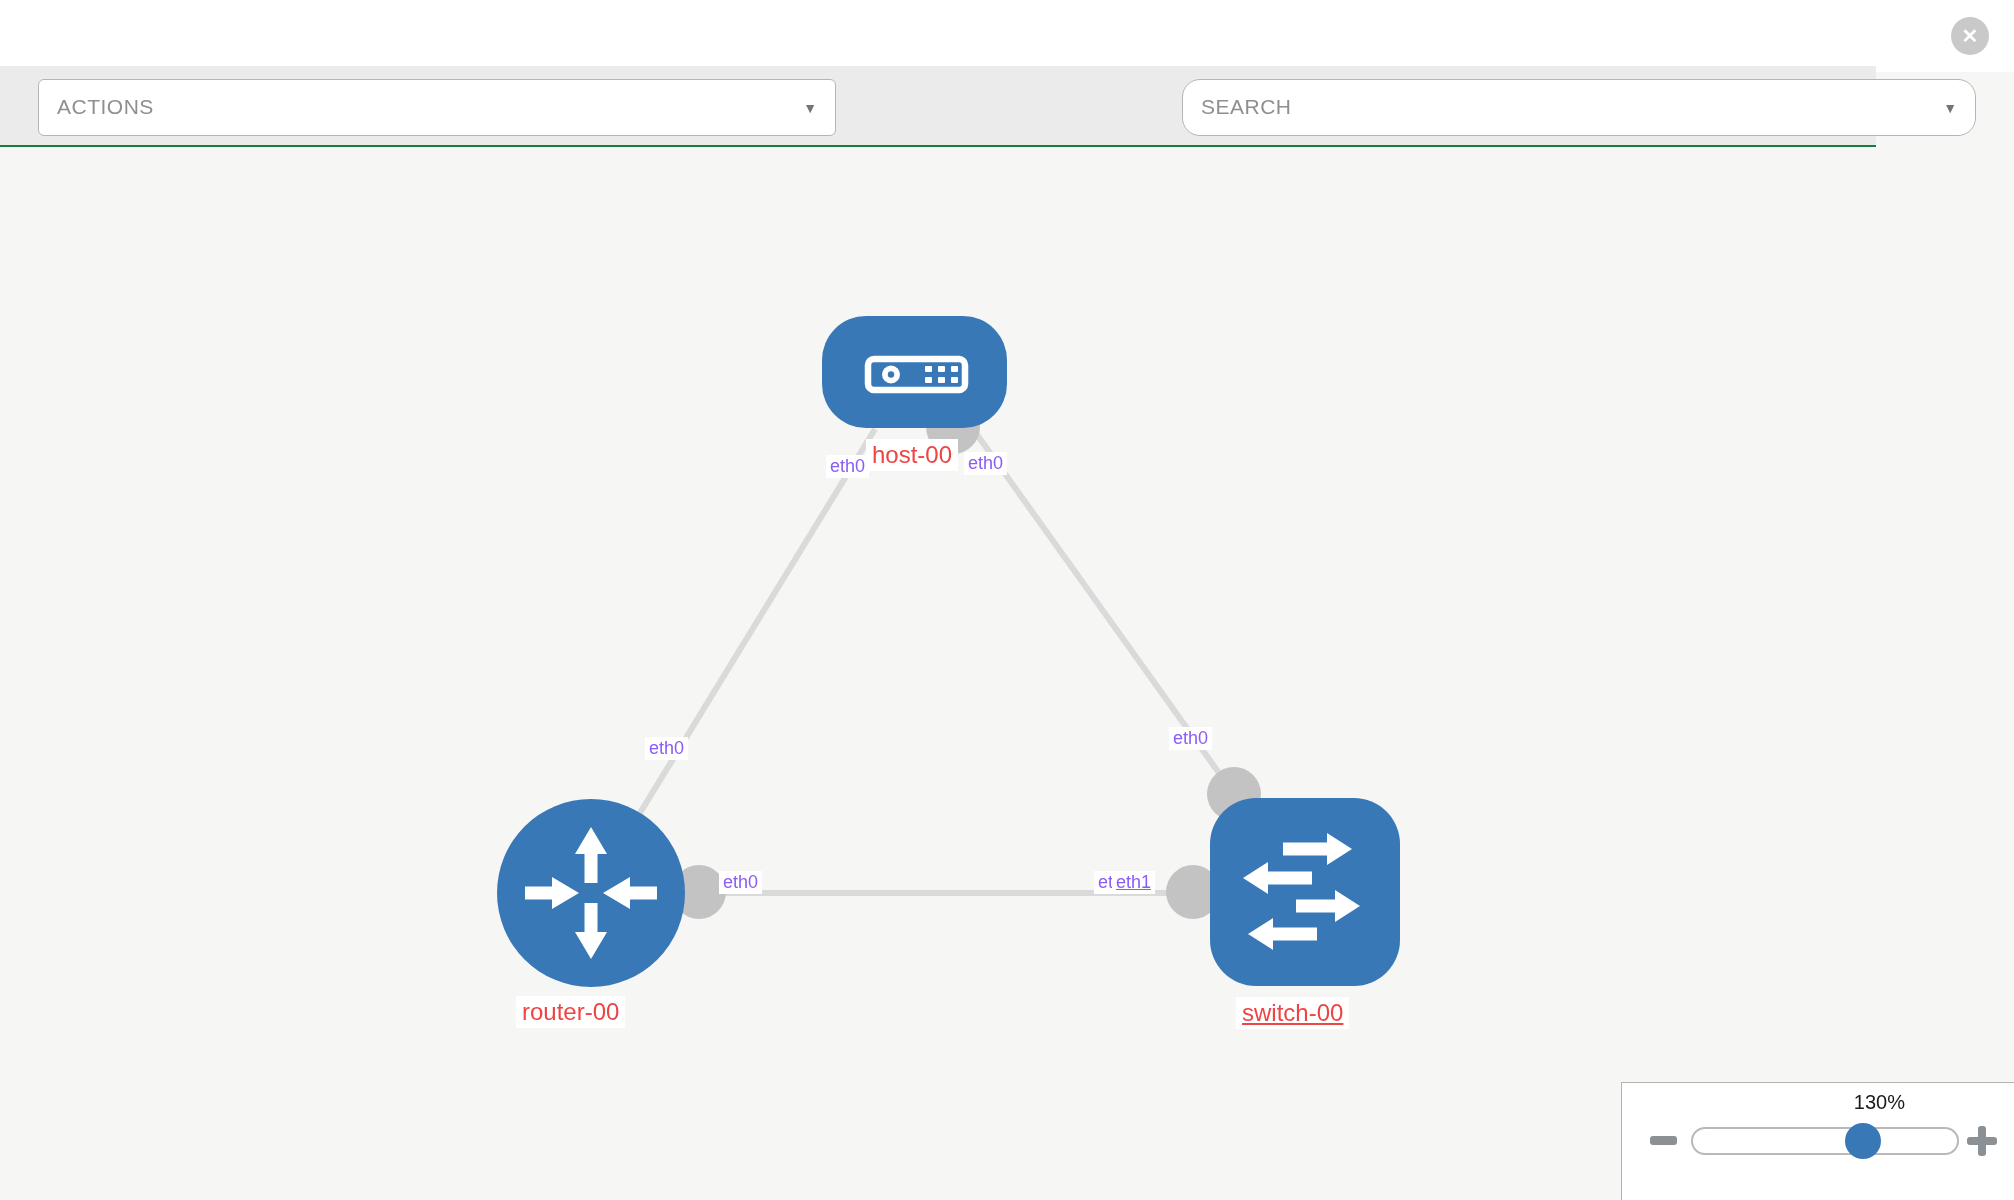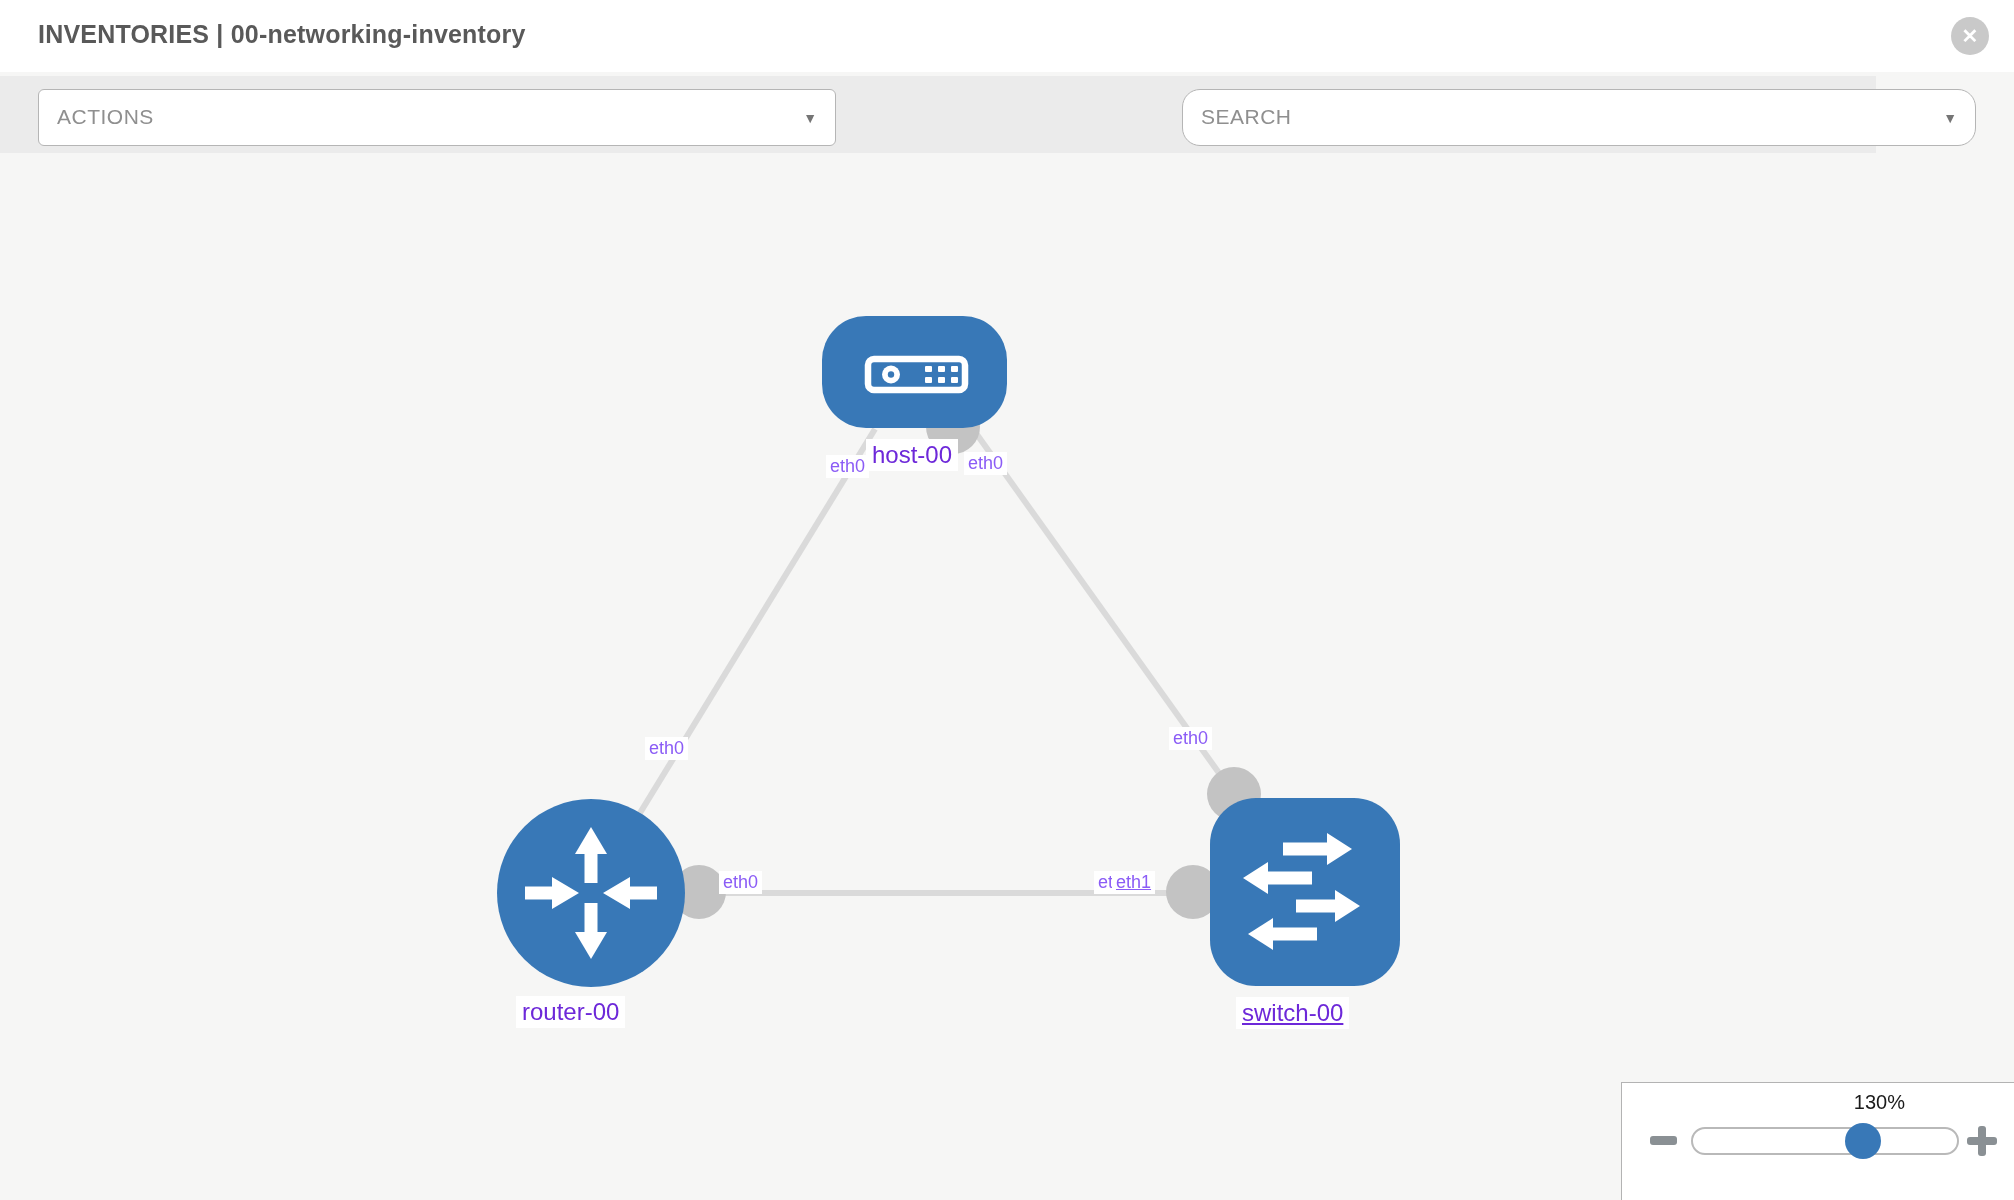--- a/index.html
+++ b/index.html
@@ -11,41 +11,41 @@
   .header { position:absolute; left:0; top:0; width:2014px; height:72px;
             background:#ffffff; }
   .header-title { position:absolute; left:38px; top:20px; font-size:25px;
                   font-weight:bold; color:#595959; letter-spacing:0.2px; }
   .close-btn { position:absolute; left:1951px; top:17px; width:38px; height:38px;
                border-radius:50%; background:#c9c9c9; color:#ffffff;
                font-size:20px; font-weight:bold; text-align:center;
                line-height:38px; cursor:pointer; }
 
   
-  .toolbar { position:absolute; left:0; top:76px; width:1876px; height:81px;
-             background:#ebebeb; border-bottom:2px solid #ef4444; }
+  .toolbar { position:absolute; left:0; top:66px; width:1876px; height:81px;
+             background:#ebebeb; border-bottom:2px solid #15803d; }
   .select-box { position:absolute; top:13px; height:57px; background:#fff;
                 border:1px solid #b5b5b5; border-radius:6px; }
   .select-label { position:absolute; left:18px; top:15px; font-size:21px;
                   color:#8f8f8f; letter-spacing:0.5px; }
   .select-caret { position:absolute; right:18px; top:20px; font-size:14px;
                   color:#757575; }
   .actions-select { left:38px;  width:798px; }
   .search-select  { left:1182px; width:794px;border-radius:18px; }
   .tool-icon { position:absolute; top:94px; width:44px; height:44px; cursor:pointer; }
   .wrench-icon { left:1048px; }
   .key-icon    { left:1114px; }
 
   
   .canvas { position:absolute; left:0; top:153px; width:2014px; height:1047px;
             background:#f6f6f5; }
   svg.topology { position:absolute; left:0; top:0; }
 
   
-  .nlabel { position:absolute; background:#ffffff; color:#6d28d9;
+  .nlabel { position:absolute; background:#ffffff; color:#ef4444;
             padding:2px 6px; font-size:24px; white-space:nowrap; }
   .elabel { position:absolute; background:#ffffff; color:#8b5cf6;
             padding:1px 4px; font-size:18px; white-space:nowrap; }
   .lbl-host          { left:866px;  top:439px; }
   .lbl-router        { left:516px;  top:996px; }
   .lbl-switch        { left:1236px; top:997px;text-decoration:underline; }
   .lbl-eth-hl        { left:826px;  top:455px; }
   .lbl-eth-hr        { left:964px;  top:452px; }
   .lbl-eth-ru        { left:645px;  top:737px; }
   .lbl-eth-su        { left:1169px; top:727px; }
@@ -71,21 +71,20 @@
                 width:30px; height:8px; background:#8a9094; border-radius:3px; }
   .zoom-plus::after  { content:""; position:absolute; left:11px; top:0;
                 width:8px; height:30px; background:#8a9094; border-radius:3px; }
 </style>
 </head>
 <body>
 
 <div id="app">
 
   <div class="header">
-    <div class="header-title">INVENTORIES | 00-networking-inventory</div>
     <div class="close-btn">✕</div>
   </div>
 
   <div class="toolbar">
     <div class="select-box actions-select">
       <span class="select-label">ACTIONS</span>
       <span class="select-caret">▼</span>
     </div>
 
     <svg class="tool-icon wrench-icon" viewBox="0 0 36 36">

